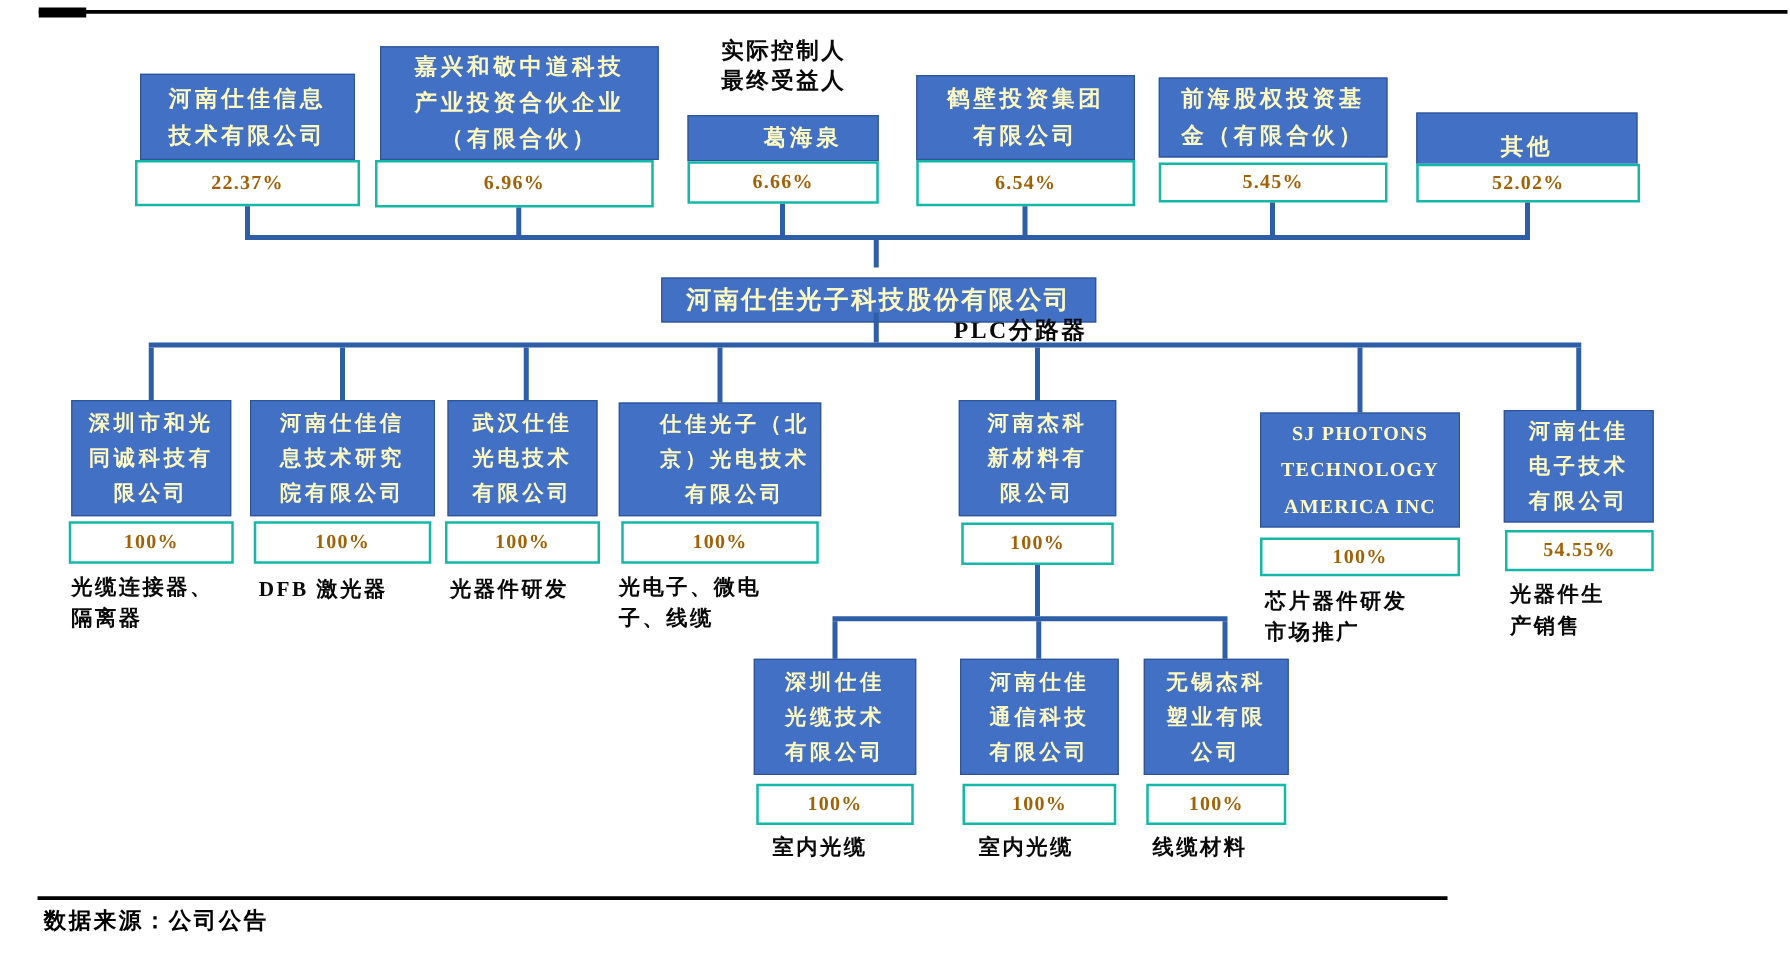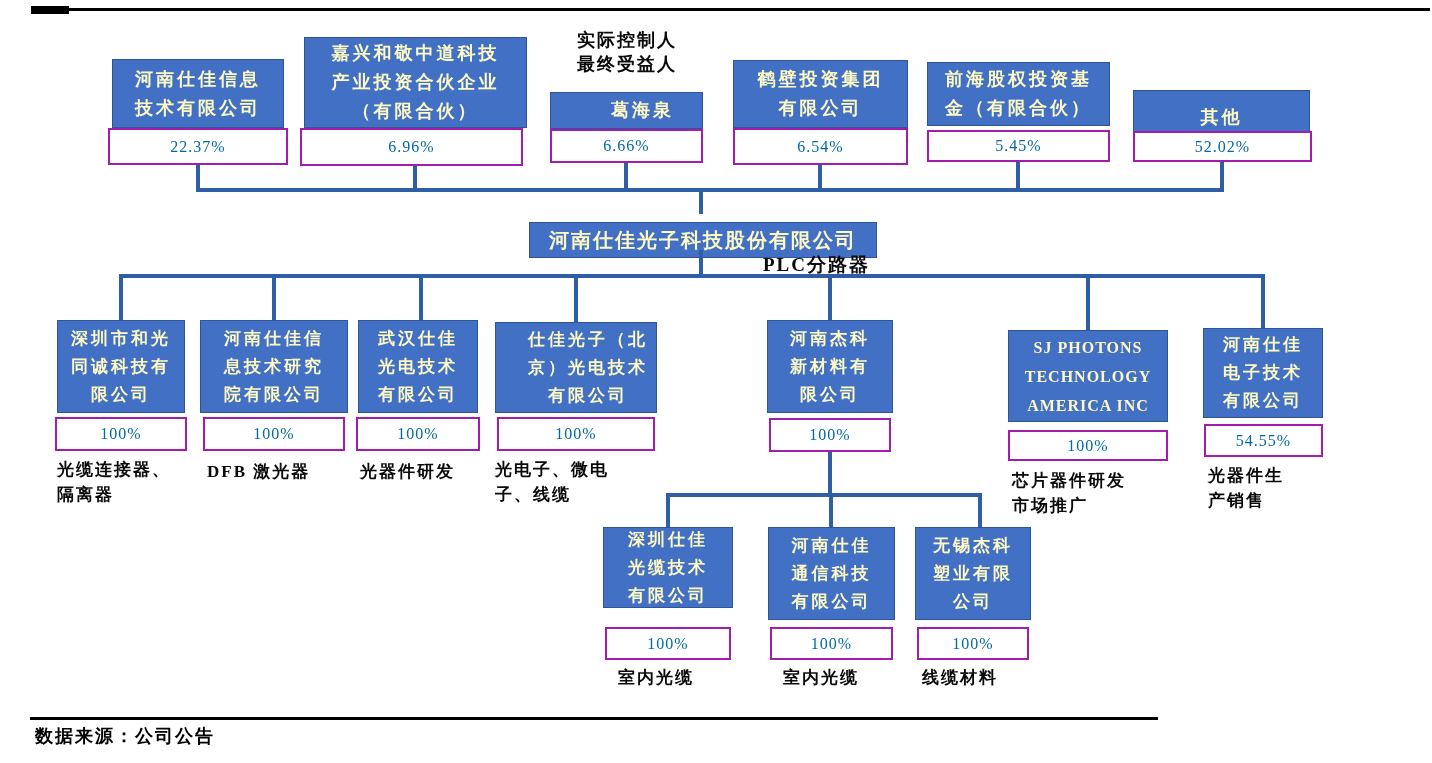--- a/index.html
+++ b/index.html
@@ -5,22 +5,22 @@
   html,body{margin:0;padding:0;background:#fff;}
   .canvas{position:relative;width:1432px;height:763px;background:#ffffff;overflow:hidden;
           font-family:"Liberation Serif",serif;}
   .bluebox{position:absolute;background:#4170c4;border:1px solid #2f5597;color:#fef9c3;
            display:flex;align-items:center;justify-content:center;text-align:center;
            white-space:pre-line;font-weight:700;box-sizing:border-box;}
   .f-top{font-size:18px;letter-spacing:3px;line-height:29px;}
   .f-main{font-size:20px;letter-spacing:2px;line-height:26px;}
   .f-sub{font-size:17px;letter-spacing:3px;line-height:28px;}
   .f-latin{font-size:16px;letter-spacing:1px;line-height:29px;}
-  .pctbox{position:absolute;background:#ffffff;border:2px solid #a21caf;color:#0369a1;
-          display:flex;align-items:center;justify-content:center;font-weight:400;
+  .pctbox{position:absolute;background:#ffffff;border:2px solid #14b8a6;color:#a16207;
+          display:flex;align-items:center;justify-content:center;font-weight:700;
           font-size:16px;letter-spacing:1px;box-sizing:border-box;}
   .desc{position:absolute;white-space:pre-line;font-weight:700;font-size:17px;color:#0a0a0a;
         line-height:1.45;letter-spacing:2px;}
   .freelabel{position:absolute;white-space:pre-line;font-weight:700;font-size:18px;color:#0a0a0a;
              line-height:1.35;letter-spacing:2px;text-align:center;}
   .hline,.vline{position:absolute;background:#2e5fa6;}
   .blackline{position:absolute;background:#000;}
   .source{position:absolute;left:35px;top:724px;font-size:18px;font-weight:700;
           letter-spacing:2px;color:#000;}
   .watermark{position:absolute;left:1140px;top:696px;font-size:33px;font-weight:700;
@@ -127,21 +127,21 @@
   <div class="pctbox" style="left:1204px;top:424px;width:119px;height:33px;">54.55%</div>
   <div class="desc" style="left:1208px;top:464px;width:140px;">光器件生
 产销售</div>
 
   <div class="vline" style="left:828px;top:452px;width:4px;height:41px;"></div>
   <div class="hline" style="left:666px;top:493px;width:316px;height:4px;"></div>
   <div class="vline" style="left:666px;top:497px;width:4px;height:30px;"></div>
   <div class="vline" style="left:829px;top:497px;width:4px;height:30px;"></div>
   <div class="vline" style="left:978px;top:497px;width:4px;height:30px;"></div>
 
-  <div class="bluebox f-sub" style="left:603px;top:527px;width:130px;height:81px;">深圳仕佳
+  <div class="bluebox f-sub" style="left:603px;top:527px;width:130px;height:93px;">深圳仕佳
 光缆技术
 有限公司</div>
   <div class="pctbox" style="left:605px;top:627px;width:126px;height:33px;">100%</div>
   <div class="desc" style="left:618px;top:666px;width:120px;">室内光缆</div>
 
   <div class="bluebox f-sub" style="left:768px;top:527px;width:127px;height:93px;">河南仕佳
 通信科技
 有限公司</div>
   <div class="pctbox" style="left:770px;top:627px;width:123px;height:33px;">100%</div>
   <div class="desc" style="left:783px;top:666px;width:120px;">室内光缆</div>

